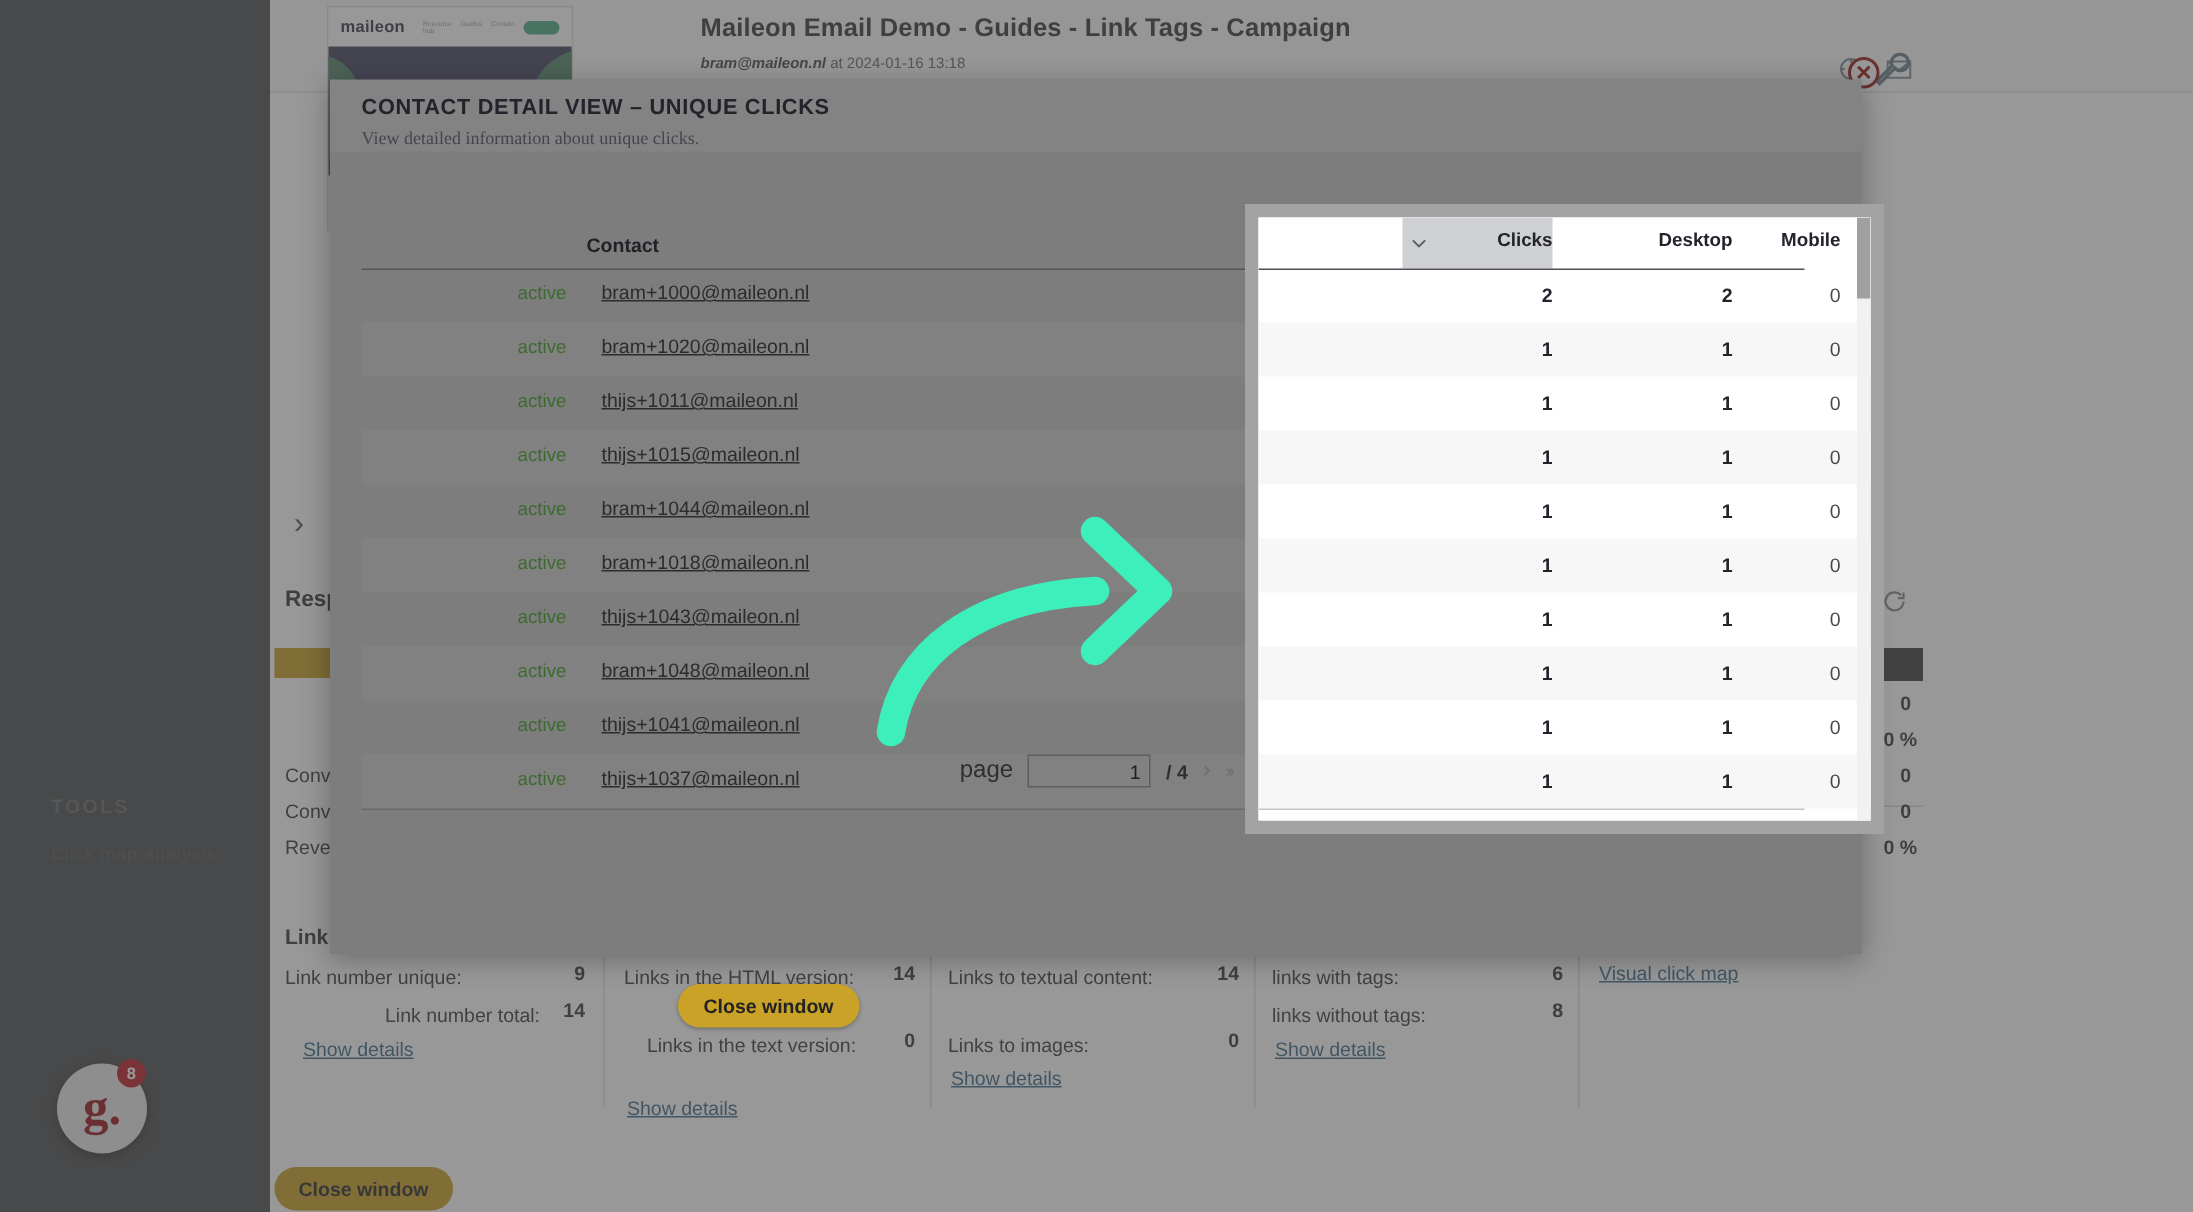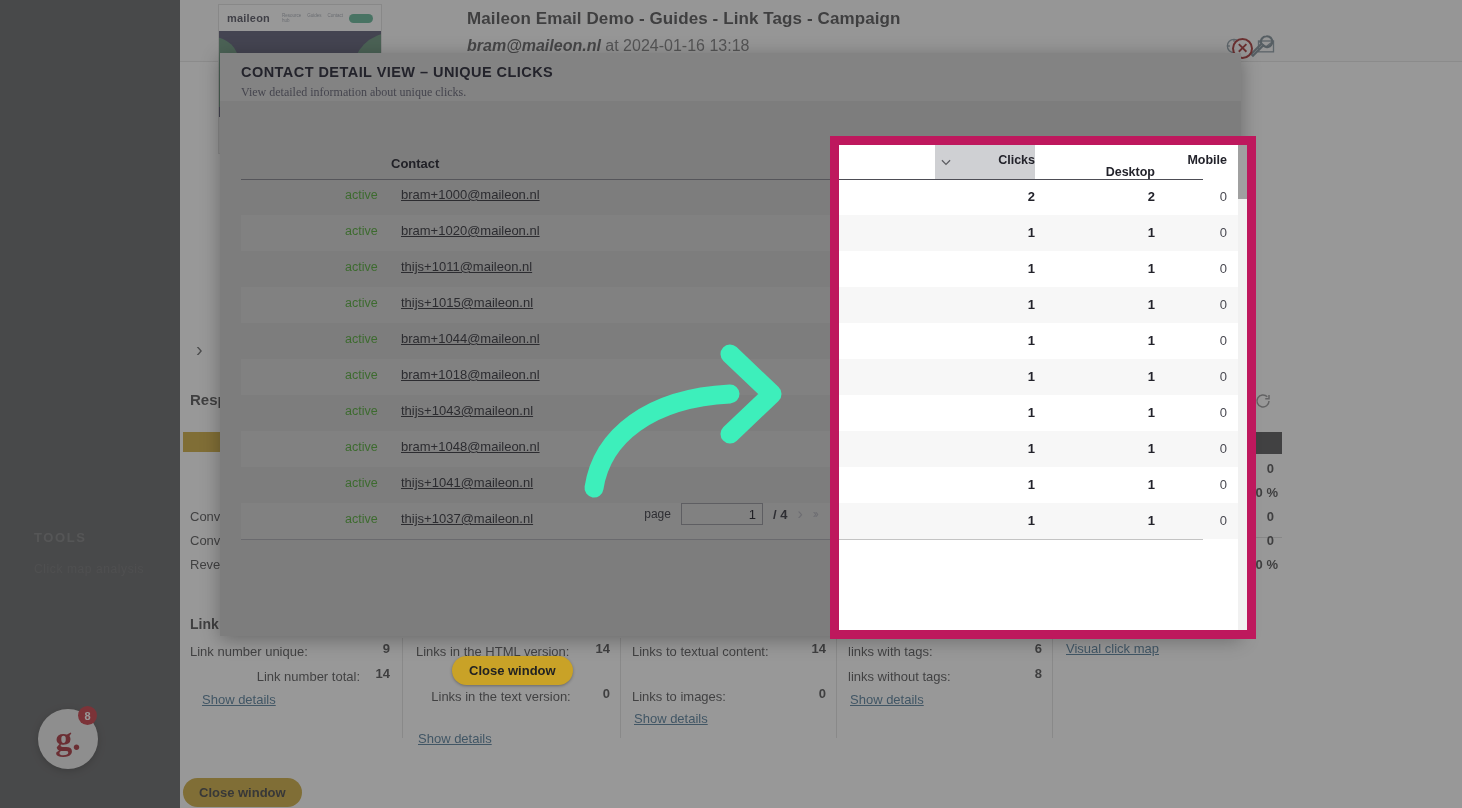--- a/index.html
+++ b/index.html
@@ -35,21 +35,21 @@
     position:absolute; left:180px; top:0; right:0; height:62px;
     background:#fbfbfb; border-bottom:1px solid #e2e2e2;
   }
   .bg-title {
     position:absolute; left:467px; top:9px;
     font-size:17px; font-weight:700; color:#3a3a3c; letter-spacing:.1px;
     white-space:nowrap;
   }
   .bg-subtitle {
     position:absolute; left:467px; top:37px;
-    font-size:16px; color:#6a6a6c; white-space:nowrap;
+    font-size:10px; color:#6a6a6c; white-space:nowrap;
   }
   .bg-subtitle b { font-style:italic; font-weight:700; color:#4a4a4c; }
 
   .bg-header-icons { position:absolute; right:186px; top:36px; display:flex; gap:12px; align-items:center; }
   .hdr-ico { width:20px; height:20px; color:#7d8e99; display:block; }
 
   .close-x {
     position:absolute; left:1232px; top:38px; width:21px; height:21px; border-radius:50%;
     background:#ffffff; border:2px solid #9b1a1a; color:#9b1a1a;
     font-size:14px; line-height:17px; text-align:center; font-weight:700;
@@ -141,40 +141,40 @@
   .ct-head-contact { position:absolute; left:150px; top:3px; font-size:13px; font-weight:700; color:#212127; }
   .ct-headline { position:absolute; left:0; right:0; top:26px; height:1px; background:#55555a; }
   .ct-row { height:36px; position:relative; }
   .ct-row.odd { background:rgba(255,255,255,.035); }
   .ct-status { position:absolute; left:104px; top:9px; font-size:12.5px; color:#3d6b2f; }
   .ct-email  { position:absolute; left:160px; top:8px; font-size:13px; color:#2c2c30; text-decoration:underline; }
   .ct-footline { position:absolute; left:0; right:0; top:386px; height:1px; background:#6a6a6e; }
 
   
   .pager { position:absolute; left:0; right:0; bottom:36px; height:28px; display:flex; align-items:center; justify-content:center; gap:10px; }
-  .pager-label { font-size:12px; color:#2e2e33;text-align:center; }
+  .pager-label { font-size:16px; color:#2e2e33;text-align:center; }
   .pager-input {
     width:82px; height:22px; border:1px solid #5e5e62; background:transparent;
     text-align:right; padding-right:6px; font-size:13px; color:#1f1f24;
     font-family:"Liberation Sans", sans-serif;
   }
   .pager-total { font-size:13px; font-weight:700; color:#2e2e33; }
   .pager-next { font-size:16px; color:#6d6d72; cursor:pointer; }
   .pager-last { font-size:12px; color:#6d6d72; letter-spacing:-2px; }
 
   .modal-closebtn {
     position:absolute; left:232px; top:603px; padding:7px 17px; border-radius:16px;
     background:#c9a227; color:#222; font-size:13px; font-weight:700; border:none;
     box-shadow:0 1px 3px rgba(0,0,0,.3);
   }
 
   
   .hl-panel {
-    position:absolute; left:830px; top:136px; width:426px; height:503px;
-    border:9px solid #be185d; background:#ffffff;
+    position:absolute; left:830px; top:136px; width:426px; height:420px;
+    border:9px solid #a3a3a3; background:#ffffff;
   }
   .hl-inner { position:absolute; inset:0; background:#ffffff; overflow:hidden; }
   .hl-scroll-track {
     position:absolute; right:0; top:0; width:9px; height:100%; background:#f1f1f1;
   }
   .hl-scroll-thumb { position:absolute; right:0; top:0; width:9px; height:54px; background:#a0a0a0; }
 
   .hl-head { position:relative; height:34px; }
   .hl-th {
     position:absolute; top:8px; font-size:12.5px; font-weight:700; color:#23232b; text-align:right;
@@ -388,21 +388,21 @@
 
   <div class="hl-panel">
     <div class="hl-inner">
 
       <div class="hl-head">
         <div class="hl-th-clicks-bg"></div>
         <svg class="hl-sort-ico" viewBox="0 0 24 24" fill="none" stroke="currentColor" stroke-width="2.2">
           <path d="M5 9l7 7 7-7"></path>
         </svg>
         <span class="hl-th" style="left:96px; width:100px;">Clicks</span>
-        <span class="hl-th" style="left:216px; width:100px;margin-top:12px;">Desktop</span>
+        <span class="hl-th" style="left:216px; width:100px;">Desktop</span>
         <span class="hl-th" style="left:326px; width:62px;">Mobile</span>
       </div>
       <div class="hl-headline"></div>
 
       <div class="hl-row">
           <span class="hl-cell clicks">2</span>
           <span class="hl-cell desktop">2</span>
           <span class="hl-cell mobile">0</span>
         </div>
       <div class="hl-row odd">

